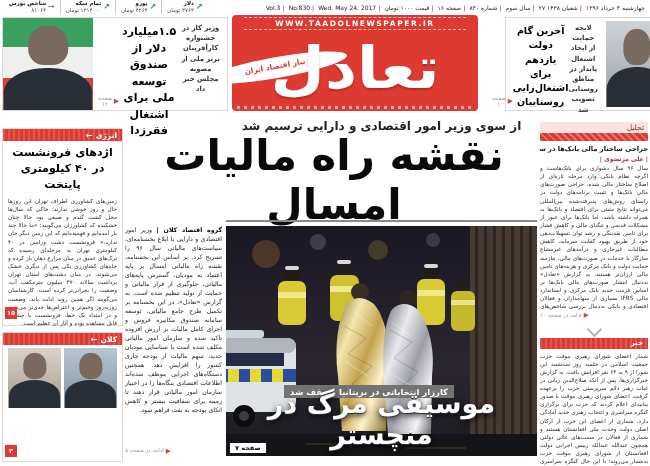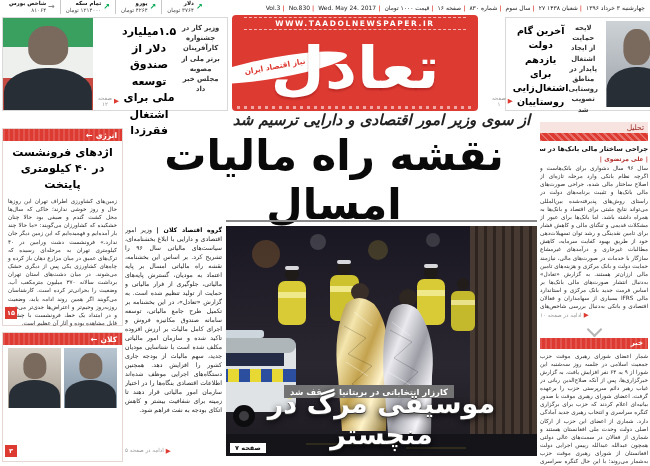--- a/index.html
+++ b/index.html
@@ -87,22 +87,22 @@
   .an-more{display:flex;gap:2px;justify-content:flex-end;align-items:center;font-size:5.5px;color:#999;margin-top:2px;}
   .an-more .tri{color:#dd3a32;font-size:6.5px;line-height:1;}
   .divider{width:9px;height:9px;border-left:2px solid #b5b5b5;border-bottom:2px solid #b5b5b5;
            transform:rotate(-45deg);margin:5px auto 3px;}
   .nb-bar{height:11px;background:#dd3a32;color:#fff;font-size:7px;font-weight:bold;display:flex;
           align-items:center;padding:0 5px;
           background-image:repeating-linear-gradient(90deg,rgba(255,255,255,.14) 0 2px,transparent 2px 5px);}
   .nb-body{margin-top:3px;font-size:5.7px;line-height:1.43;text-align:justify;color:#2e2e2e;
            max-height:116px;overflow:hidden;}
   
-  .lead-kicker{position:absolute;left:226px;top:111px;width:311px;text-align:center;
-               font-size:15px;font-weight:bold;color:#222;font-style:italic;}
+  .lead-kicker{position:absolute;left:226px;top:119px;width:311px;text-align:center;
+               font-size:12px;font-weight:bold;color:#222;}
   .lead-headline{position:absolute;left:128px;top:131px;width:412px;text-align:center;
                  font-size:42px;font-weight:bold;color:#0a0a0a;}
   .headline-rule{position:absolute;left:226px;top:220px;width:311px;border-top:2px solid #8a8a8a;}
   .lead-col{position:absolute;left:125px;top:226px;width:97px;height:230px;overflow:hidden;
             font-size:6.2px;line-height:1.45;text-align:justify;color:#222;display:flex;flex-direction:column;}
   .lead-col .leadin{font-weight:bold;color:#000;}
   .lead-col .lead-body{max-height:208px;overflow:hidden;}
   
   .photo{position:absolute;left:226px;top:226px;width:311px;height:230px;overflow:hidden;background:#191722;}
   .photo svg{position:absolute;inset:0;display:block;}

